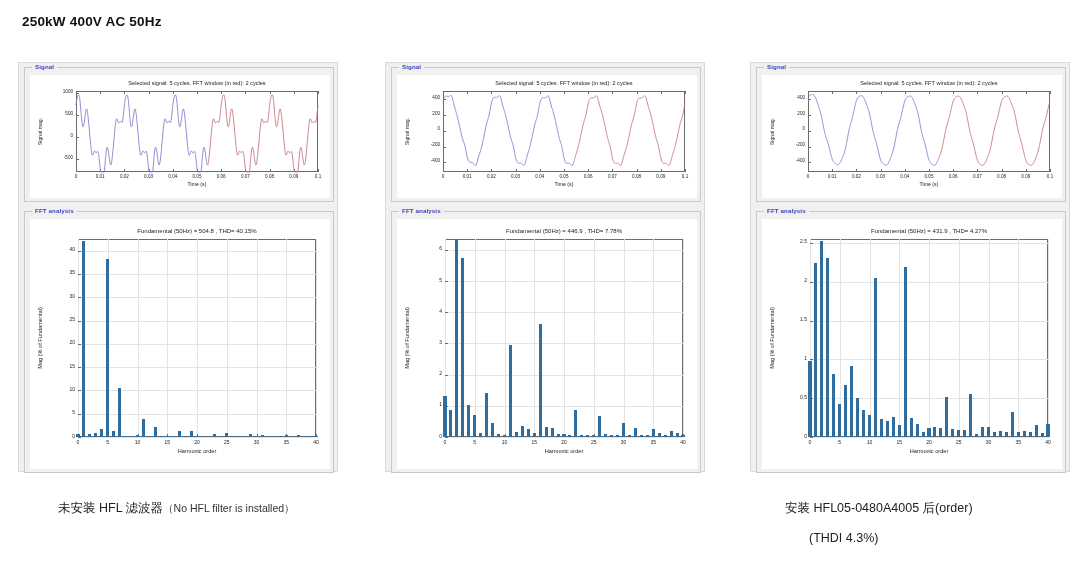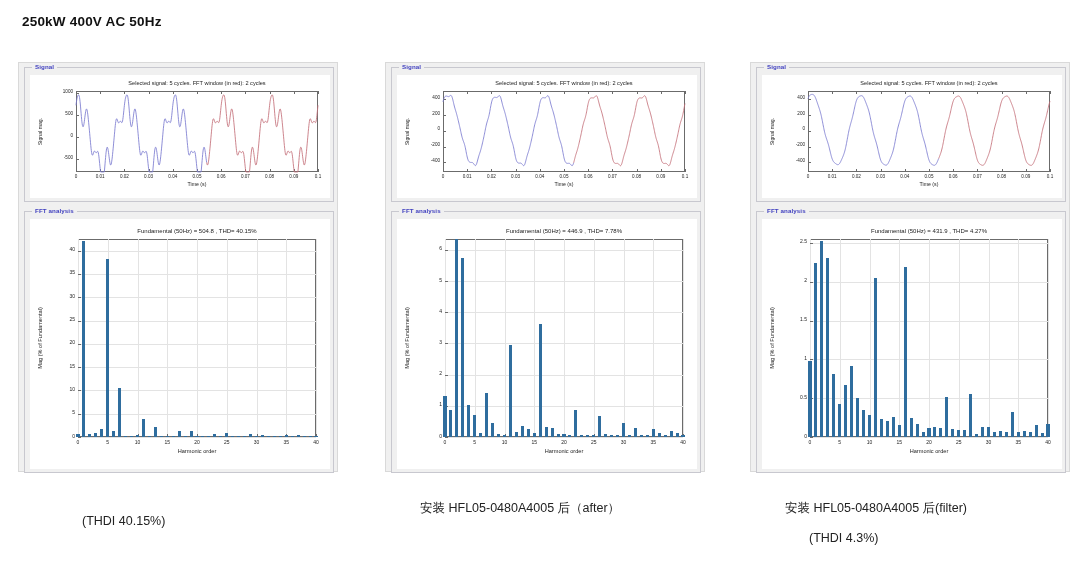--- a/index.html
+++ b/index.html
@@ -565,27 +565,26 @@
               <div class="ylab" style="left: 8px; top: 218px; font-size: 5.6px; width: 198px; text-align: center;">Mag (% of Fundamental)</div>
             </div>
         </div>
       </div>
     </div>
   </div>
 
 </div>
 
 <div class="caption cap-0">
-  <div class="cap-line2">(THDI 40.15%)</div>
-</div>
-
-<div class="caption cap-1">
   <div class="cap-line1">
-    <span>安装 HFL05-0480A4005 后</span><span>（after）</span>
+    <span>未安装 HFL 滤波器</span><span class="cap-en">（No HFL filter is installed）</span>
   </div>
 </div>
 
+<div class="caption cap-1">
+</div>
+
 <div class="caption cap-2">
   <div class="cap-line1">
-    <span>安装 HFL05-0480A4005 后</span><span>(filter)</span>
+    <span>安装 HFL05-0480A4005 后</span><span>(order)</span>
   </div>
   <div class="cap-line2">(THDI 4.3%)</div>
 </div>
 
 </body></html>

